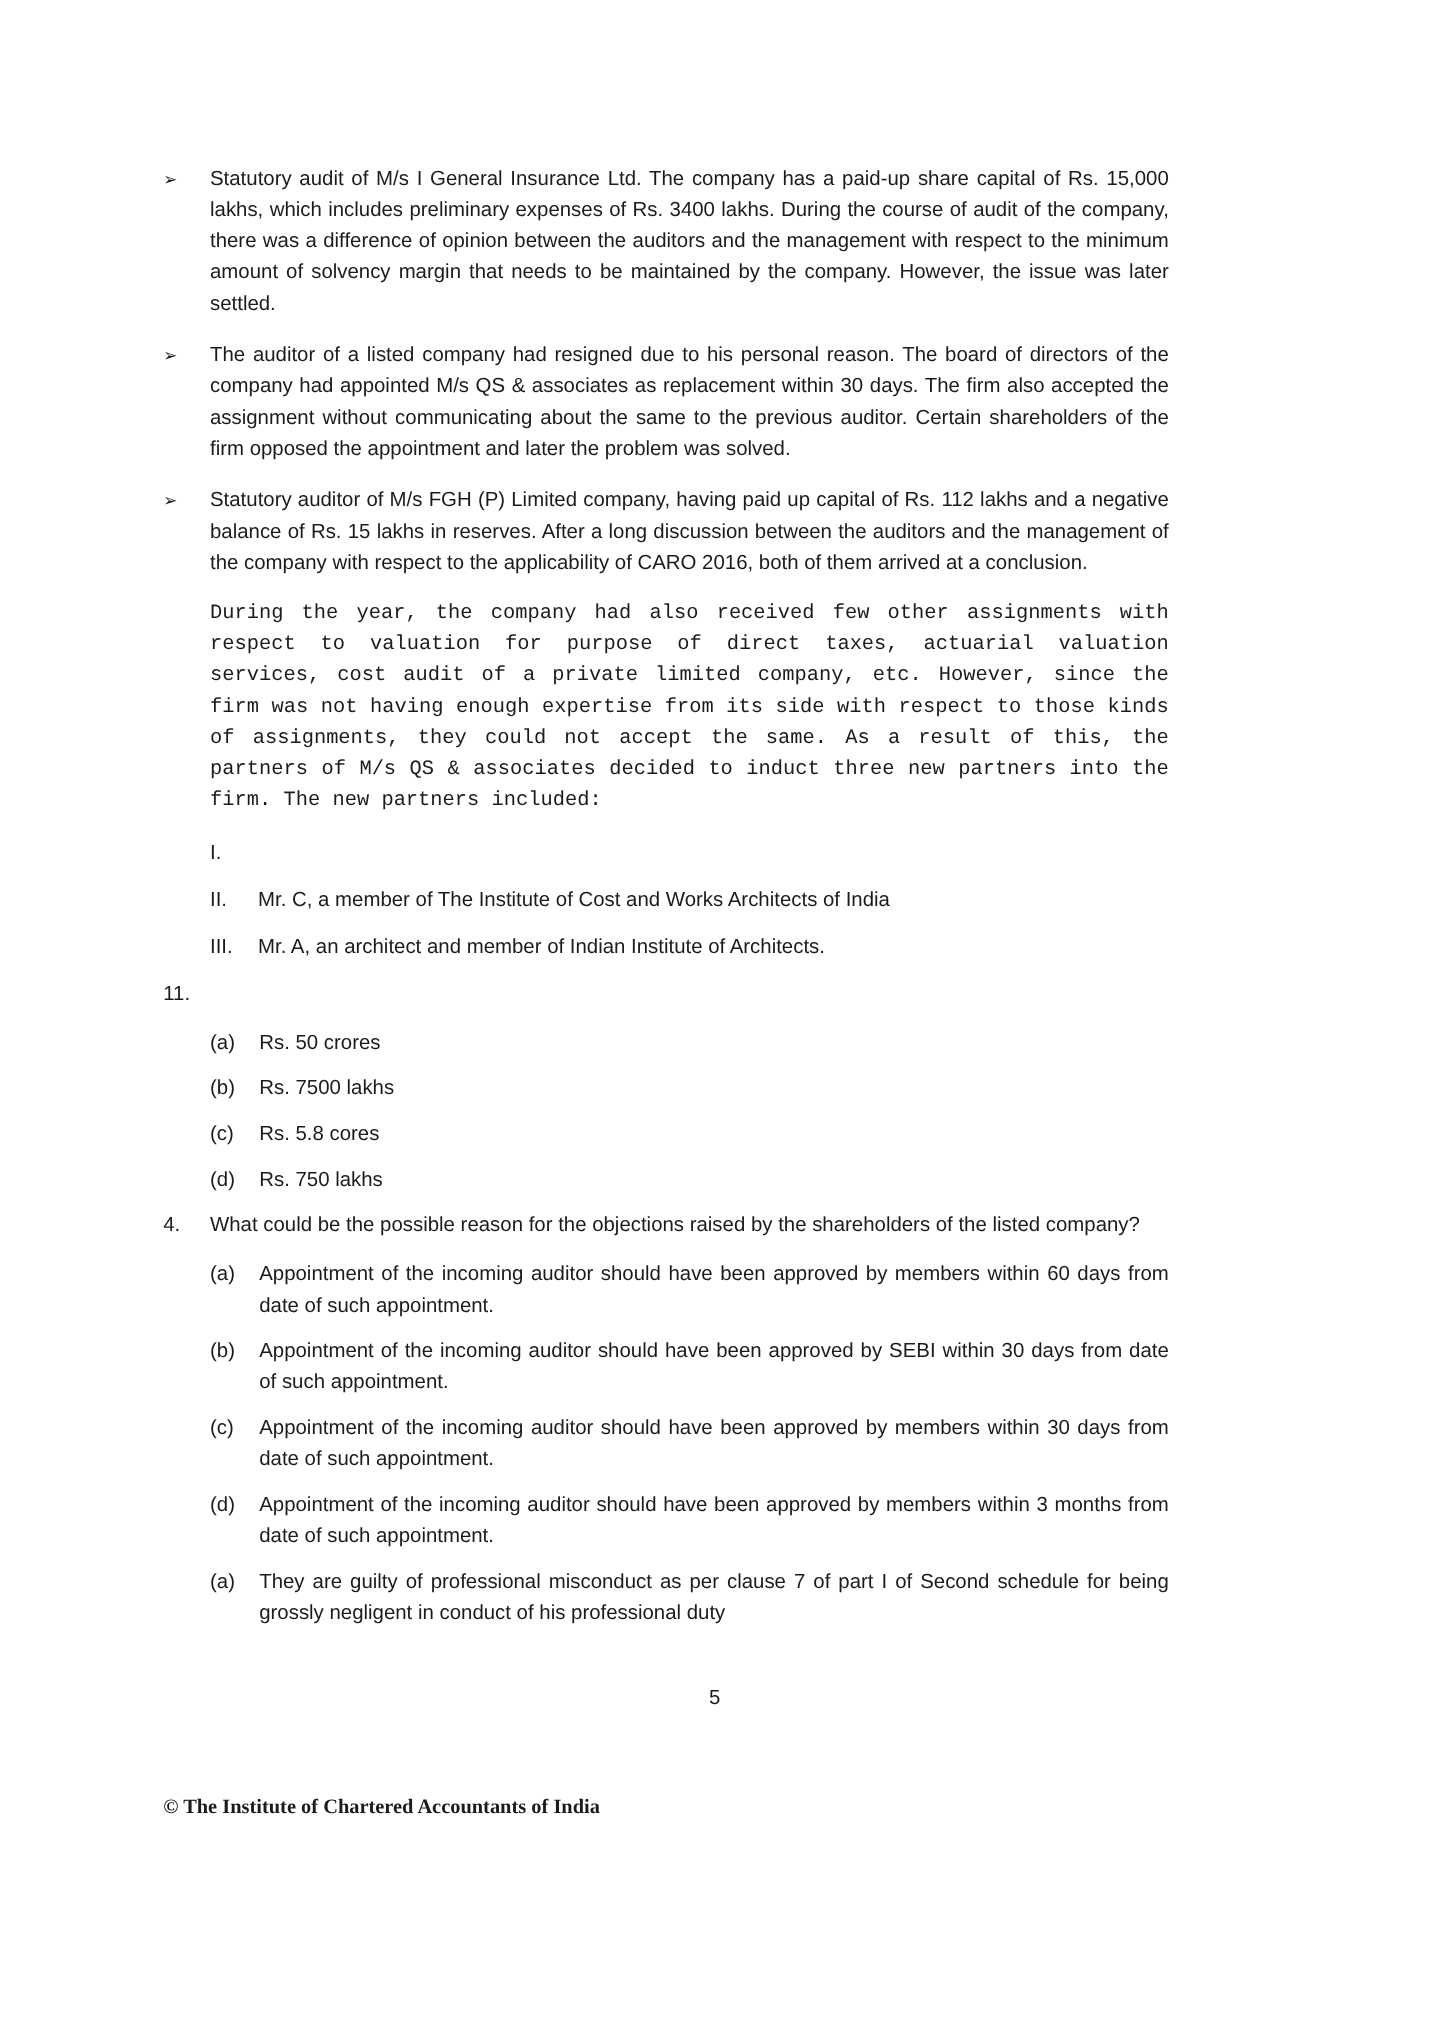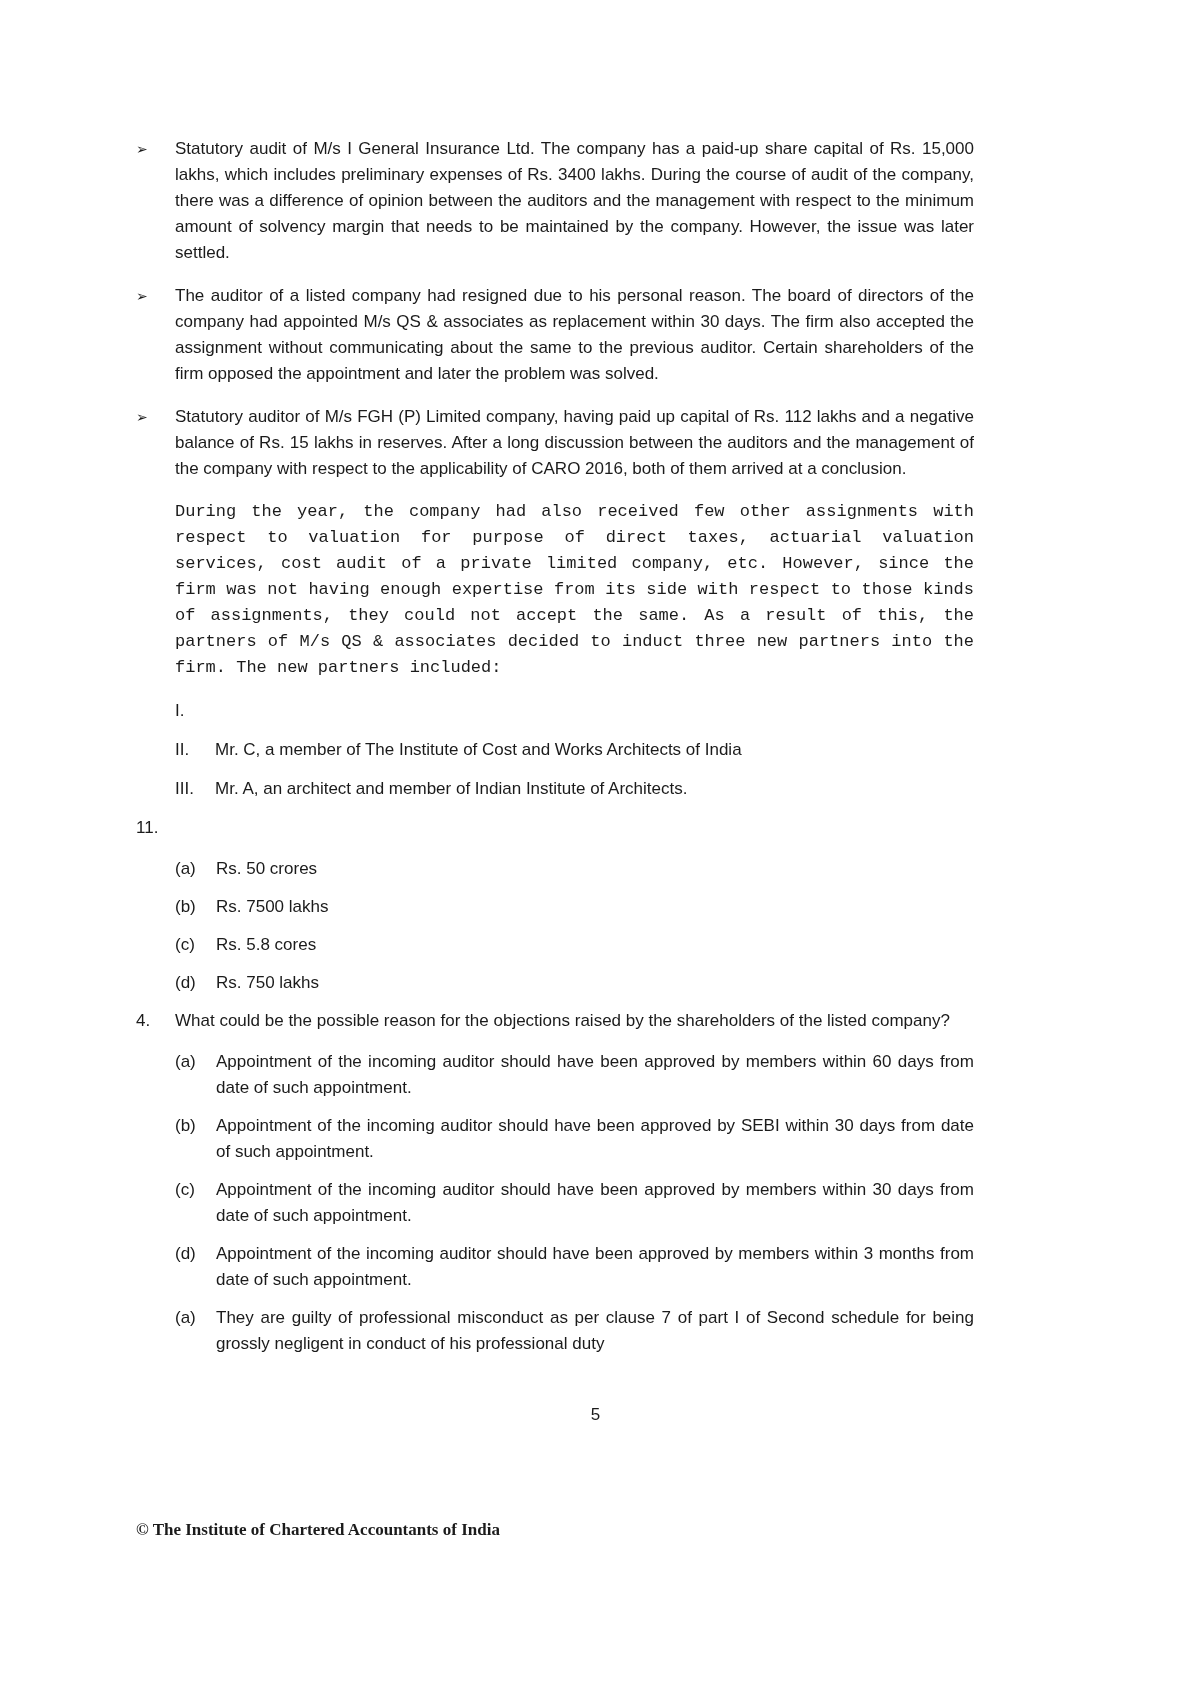--- a/index.html
+++ b/index.html
@@ -74,21 +74,20 @@
     color: #1b1b1b;
   }
   .footer {
     position: absolute;
     top: 1496px;
     left: 136px;
     font-family: "Liberation Serif", serif;
     font-weight: bold;
     font-size: 17px;
     color: #1b1b1b;
-    margin-top: 24px;
   }
 </style>
 </head>
 <body>
 
 <div class="page">
   <div class="content">
 
     <div class="hang block para">
       <span class="marker">➢</span>

